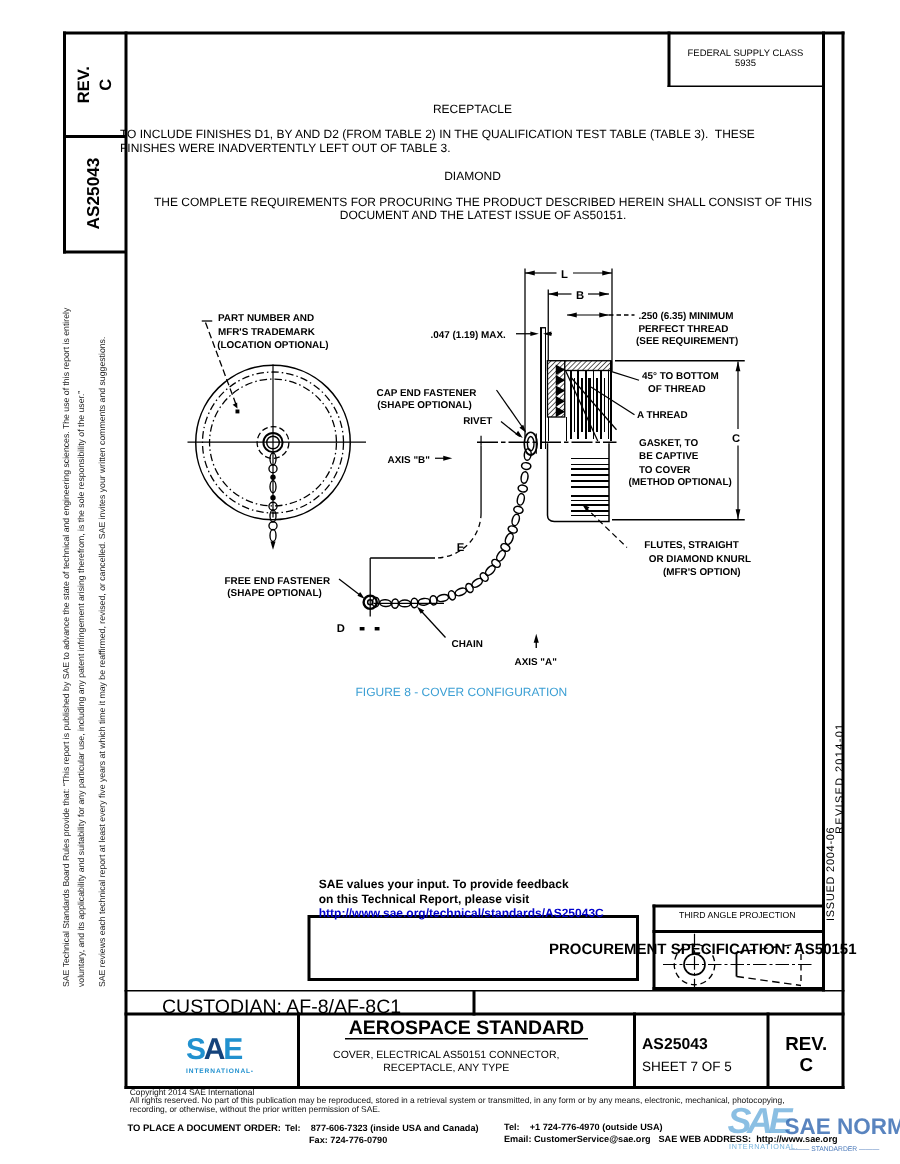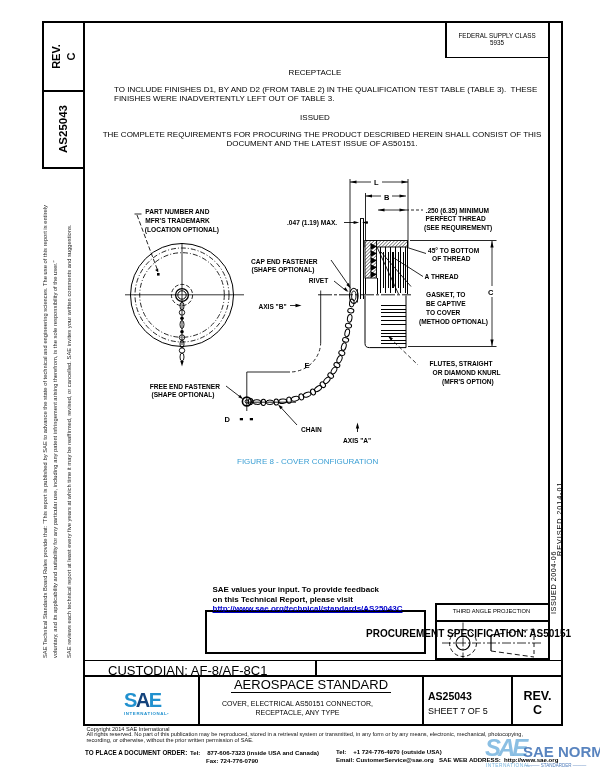--- a/index.html
+++ b/index.html
@@ -29,22 +29,22 @@
 <div class="abs c" style="left:446px;top:33px;width:102px;font-size:6.3px;line-height:6.5px;">FEDERAL SUPPLY CLASS<br>5935</div>
 
 <div class="vtext" style="left:41.5px;top:658px;font-size:5.8px;color:#222;">SAE Technical Standards Board Rules provide that: “This report is published by SAE to advance the state of technical and engineering sciences. The use of this report is entirely</div>
 <div class="vtext" style="left:51.5px;top:658px;font-size:5.8px;color:#222;">voluntary, and its applicability and suitability for any particular use, including any patent infringement arising therefrom, is the sole responsibility of the user.”</div>
 <div class="vtext" style="left:65.5px;top:658px;font-size:5.8px;color:#222;">SAE reviews each technical report at least every five years at which time it may be reaffirmed, revised, or cancelled. SAE invites your written comments and suggestions.</div>
 
 <div class="vtext" style="left:549px;top:613.5px;font-size:7.3px;letter-spacing:0.5px;">ISSUED 2004-06</div>
 <div class="vtext" style="left:554.5px;top:555.5px;font-size:7.3px;letter-spacing:0.9px;">REVISED 2014-01</div>
 
 <div class="abs c" style="left:85px;top:67.5px;width:460px;font-size:8px;">RECEPTACLE</div>
-<div class="abs" style="left:114px;top:84.5px;width:450px;font-size:8px;line-height:9.3px;">TO INCLUDE FINISHES D1, BY AND D2 (FROM TABLE 2) IN THE QUALIFICATION TEST TABLE (TABLE 3).&nbsp; THESE<br>FINISHES WERE INADVERTENTLY LEFT OUT OF TABLE 3.</div>
-<div class="abs c" style="left:85px;top:113px;width:460px;font-size:8px;">ISSUED</div>
+<div class="abs" style="left:80px;top:84.5px;width:450px;font-size:8px;line-height:9.3px;">TO INCLUDE FINISHES D1, BY AND D2 (FROM TABLE 2) IN THE QUALIFICATION TEST TABLE (TABLE 3).&nbsp; THESE<br>FINISHES WERE INADVERTENTLY LEFT OUT OF TABLE 3.</div>
+<div class="abs c" style="left:85px;top:113px;width:460px;font-size:8px;">DIAMOND</div>
 <div class="abs" style="left:97px;top:129.5px;width:450px;font-size:8px;line-height:9.3px;text-align:center;">THE COMPLETE REQUIREMENTS FOR PROCURING THE PRODUCT DESCRIBED HEREIN SHALL CONSIST OF THIS<br>DOCUMENT AND THE LATEST ISSUE OF AS50151.</div>
 
 <svg class="abs" style="left:0;top:0;" width="600" height="776" viewBox="0 0 600 776" xmlns="http://www.w3.org/2000/svg">
 <defs>
 <pattern id="hat" width="2.4" height="2.4" patternUnits="userSpaceOnUse" patternTransform="rotate(45)">
   <rect width="2.4" height="2.4" fill="#fff"></rect>
         <line x1="0" y1="0" x2="0" y2="2.4" stroke="#000" stroke-width="0.85"></line>
 </pattern>
 </defs>
 <g font-family="Liberation Sans, sans-serif" font-size="6.6" fill="#000" font-weight="bold">
@@ -243,21 +243,21 @@
 <polygon points="492,241 490.4,247.5 493.6,247.5" fill="#000"></polygon>
 <polygon points="492,346 490.4,339.5 493.6,339.5" fill="#000"></polygon>
 <rect x="486" y="286" width="12" height="11" fill="#fff"></rect>
 <text x="488" y="294.5" font-size="7.5">C</text>
 </g>
 </svg>
 
 <div class="abs" style="left:237px;top:456.5px;font-size:8px;color:#3b9fd4;">FIGURE 8 - COVER CONFIGURATION</div>
 
 <div class="abs" style="left:205px;top:610px;width:216.5px;height:39.5px;border:2.2px solid #000;"></div>
-<div class="abs" style="left:212.5px;top:585px;width:212px;font-size:8px;line-height:9.7px;font-weight:bold;">SAE values your input. To provide feedback<br>on this Technical Report, please visit<br><span style="color:#0000cc;text-decoration:underline;">http://www.sae.org/technical/standards/AS25043C</span></div>
+<div class="abs" style="left:212.5px;top:585px;width:212px;font-size:8px;line-height:9.7px;font-weight:bold;">SAE values your input. To provide feedback<br>on this Technical Report, please visit<br><span style="color:#0000cc;">http://www.sae.org/technical/standards/AS25043C</span></div>
 
 <div class="ln" style="left:435px;top:603px;width:113px;height:1.5px;"></div>
 <div class="ln" style="left:435px;top:603px;width:1.5px;height:57px;"></div>
 <div class="ln" style="left:435px;top:620px;width:113px;height:1.8px;"></div>
 <div class="ln" style="left:435px;top:658px;width:113px;height:2px;"></div>
 <div class="abs c" style="left:436px;top:608px;width:111px;font-size:5.8px;">THIRD ANGLE PROJECTION</div>
 <svg class="abs" style="left:435px;top:621px;" width="113" height="38" viewBox="0 0 113 38">
 <line x1="7" y1="22" x2="106" y2="22" stroke="#000" stroke-width="0.8" stroke-dasharray="9,2,2,2"></line>
 <line x1="28" y1="1.5" x2="28" y2="39" stroke="#000" stroke-width="0.8" stroke-dasharray="9,2,2,2"></line>
 <circle cx="28" cy="22" r="7" fill="none" stroke="#000" stroke-width="1.1"></circle>
@@ -269,21 +269,21 @@
 </svg>
 
 <div class="ln" style="left:83px;top:659.5px;width:480px;height:1.8px;"></div>
 <div class="ln" style="left:83px;top:675px;width:480px;height:2px;"></div>
 <div class="ln" style="left:315px;top:659.5px;width:1.6px;height:17px;"></div>
 <div class="ln" style="left:198px;top:675px;width:2px;height:51px;"></div>
 <div class="ln" style="left:422px;top:675px;width:2.4px;height:51px;"></div>
 <div class="ln" style="left:511px;top:675px;width:2.4px;height:51px;"></div>
 <div class="abs" style="left:108px;top:663px;font-size:13px;">CUSTODIAN: AF-8/AF-8C1</div>
 <div class="abs" style="left:366px;top:628px;font-size:10px;font-weight:bold;">PROCUREMENT SPECIFICATION: AS50151</div>
-<div class="abs c" style="left:200px;top:677.2px;width:222px;font-size:13px;font-weight:normal;"><span style="border-bottom:1.5px solid #000;padding:0 3px;">AEROSPACE STANDARD</span></div>
+<div class="abs c" style="left:200px;top:677.2px;width:222px;font-size:13px;font-weight:bold;"><span style="border-bottom:1.5px solid #000;padding:0 3px;">AEROSPACE STANDARD</span></div>
 <div class="abs c" style="left:202.5px;top:700px;width:190px;font-size:7px;line-height:8.9px;">COVER, ELECTRICAL AS50151 CONNECTOR,<br>RECEPTACLE, ANY TYPE</div>
 <div class="abs" style="left:428px;top:690px;font-size:10.5px;font-weight:bold;">AS25043</div>
 <div class="abs" style="left:428px;top:706px;font-size:9px;">SHEET 7 OF 5</div>
 <div class="abs c" style="left:513px;top:688.5px;width:49px;font-size:12.5px;font-weight:bold;line-height:14.8px;">REV.<br>C</div>
 
 <div class="abs" style="left:124px;top:690.5px;width:76px;">
   <div style="font-size:20px;font-weight:bold;letter-spacing:-1.5px;line-height:19px;"><span style="color:#2191cf;">S</span><span style="color:#14437c;">A</span><span style="color:#2191cf;">E</span></div>
   <div style="font-size:4.4px;color:#2191cf;font-weight:bold;letter-spacing:0.6px;margin-top:1px;">INTERNATIONAL<span style="font-size:3.5px;">•</span></div>
 </div>
 

